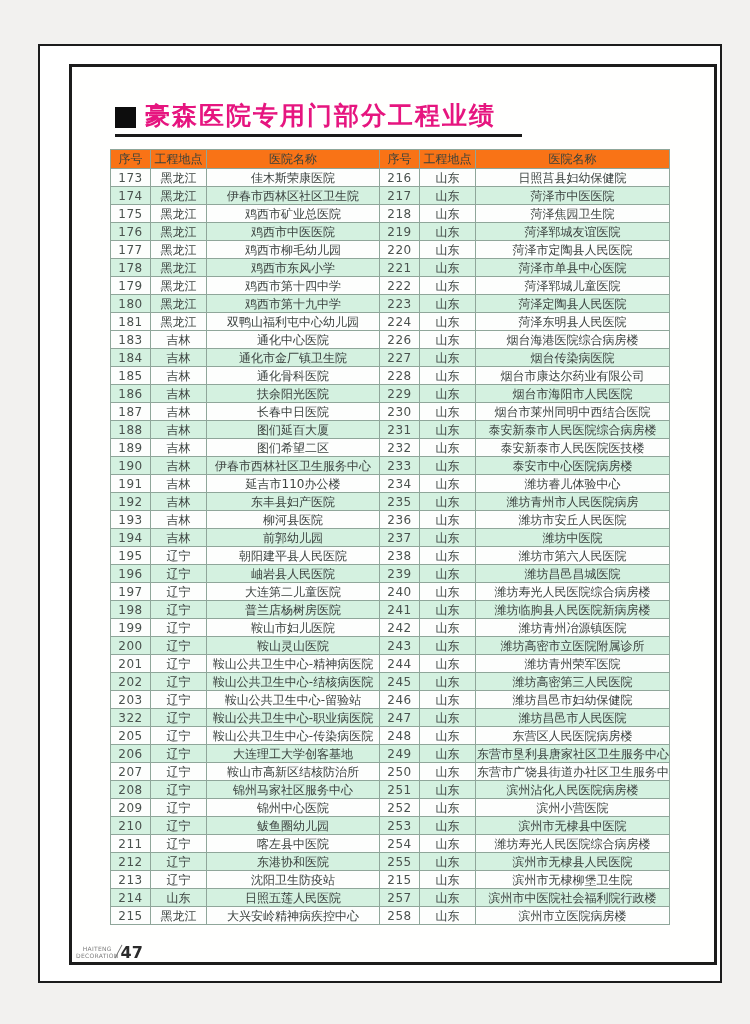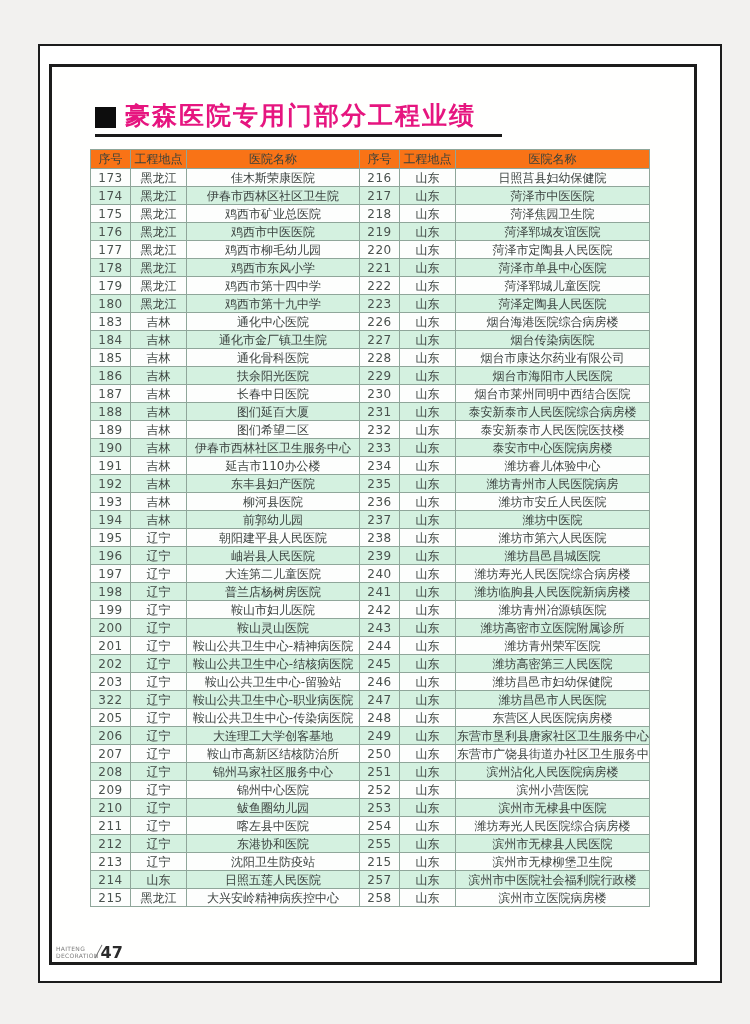--- a/index.html
+++ b/index.html
@@ -11,21 +11,21 @@
   }
   .page { position: relative; width: 750px; height: 1024px; }
 
   .outer-frame {
     position: absolute; left: 38px; top: 44px;
     width: 684px; height: 939px;
     border: 2px solid #1c1c1c;
     background: #ffffff;
   }
   .inner-frame {
-    position: absolute; left: 9px; top: 18px;
+    position: absolute; left: 29px; top: 18px;
     width: 648px; height: 901px;
     border: 3px solid #1c1c1c;
     background: #fffffe;
   }
 
   
   .title-bar {
     position: absolute; left: 43px; top: 36px;
     display: flex; align-items: flex-end;
     border-bottom: 3px solid #1a1a1a;
@@ -73,21 +73,21 @@
   }
   table.perf-table tr.stripe td { background: #d4f1e0; }
   table.perf-table td { background: #fdfefd; }
   table.perf-table tr.stripe td { background: #d4f1e0; }
   table.perf-table td:nth-child(1),
   table.perf-table td:nth-child(4) { color: #4a524e; letter-spacing: 0.5px; }
 
   
   .footer {
     position: absolute; left: 4px; bottom: 2px;
-    display: flex; align-items: flex-end;
+    display: flex; align-items: flex-end; text-align: center;
   }
   .brand {
     font-size: 6px; color: #7c7c7c;
     line-height: 1.15; letter-spacing: 0.3px;
     text-transform: uppercase;
   }
   .brand-slash {
     width: 1px; height: 15px; background: #6a6a6a;
     transform: rotate(28deg);
     margin: 0 2px 1px -1px;
@@ -187,20 +187,28 @@
             </tr>
             <tr class="stripe">
               <td>180</td>
               <td>黑龙江</td>
               <td>鸡西市第十九中学</td>
               <td>223</td>
               <td>山东</td>
               <td>菏泽定陶县人民医院</td>
             </tr>
             <tr>
+              <td>181</td>
+              <td>黑龙江</td>
+              <td>双鸭山福利屯中心幼儿园</td>
+              <td>224</td>
+              <td>山东</td>
+              <td>菏泽东明县人民医院</td>
+            </tr>
+            <tr>
               <td>183</td>
               <td>吉林</td>
               <td>通化中心医院</td>
               <td>226</td>
               <td>山东</td>
               <td>烟台海港医院综合病房楼</td>
             </tr>
             <tr class="stripe">
               <td>184</td>
               <td>吉林</td>

